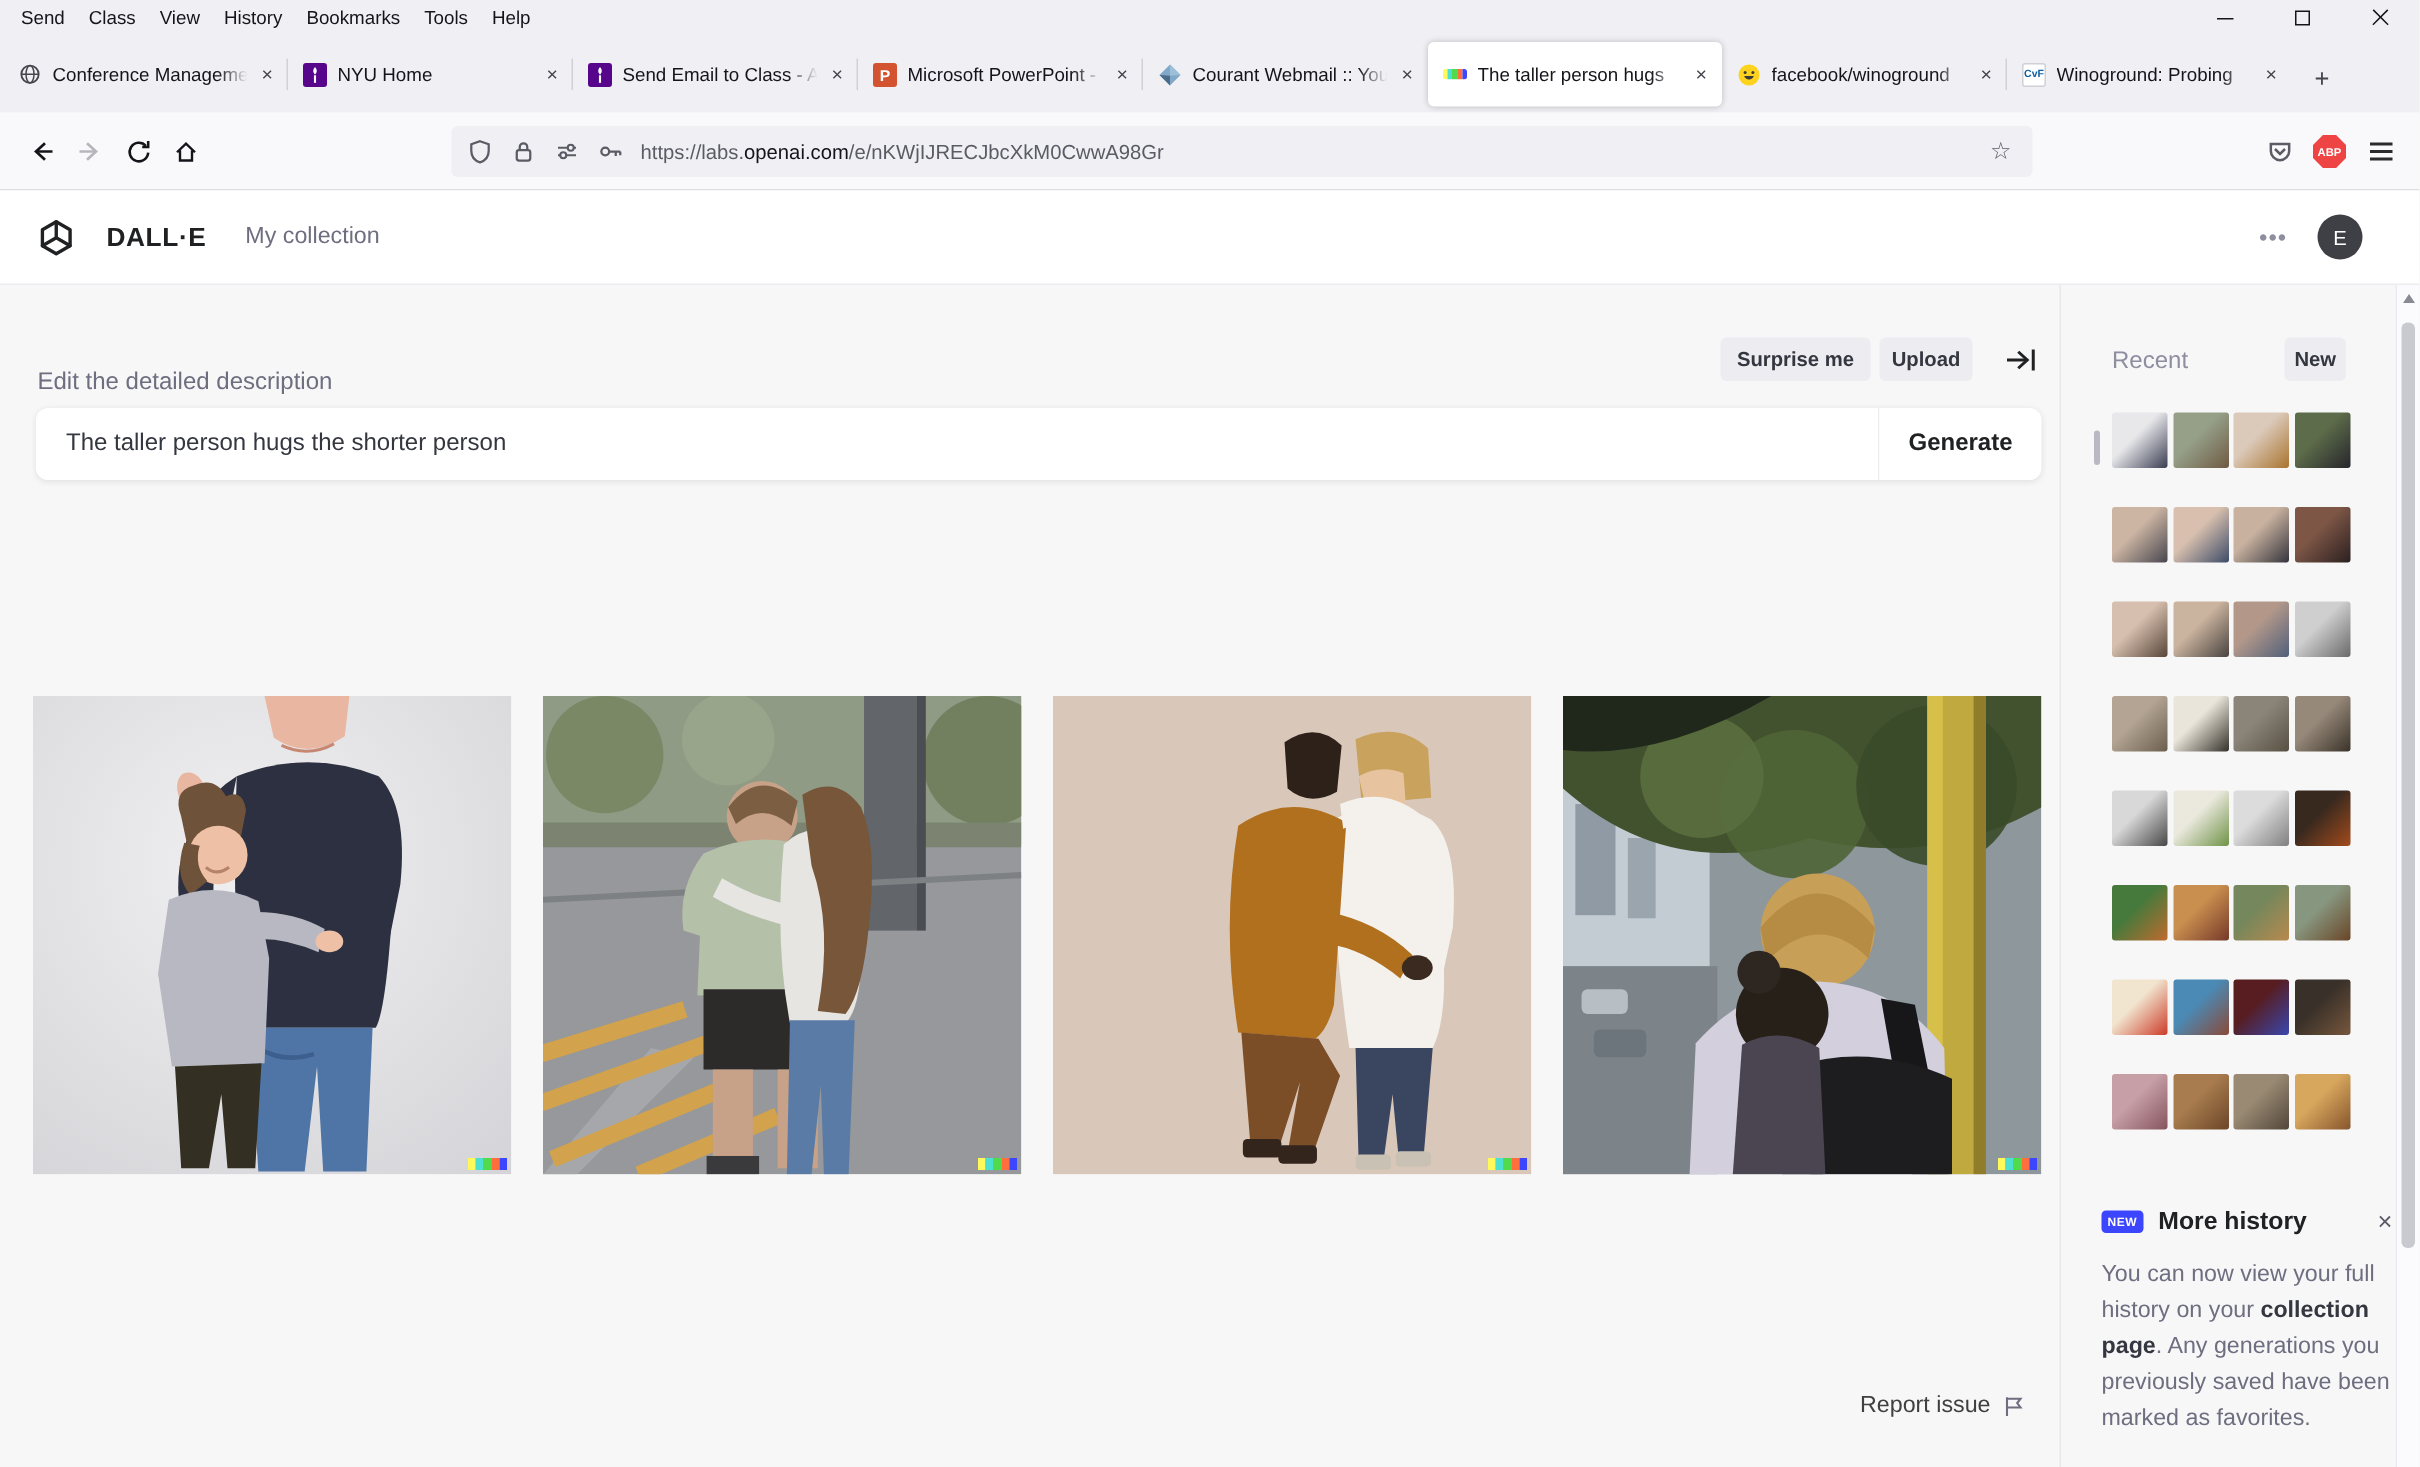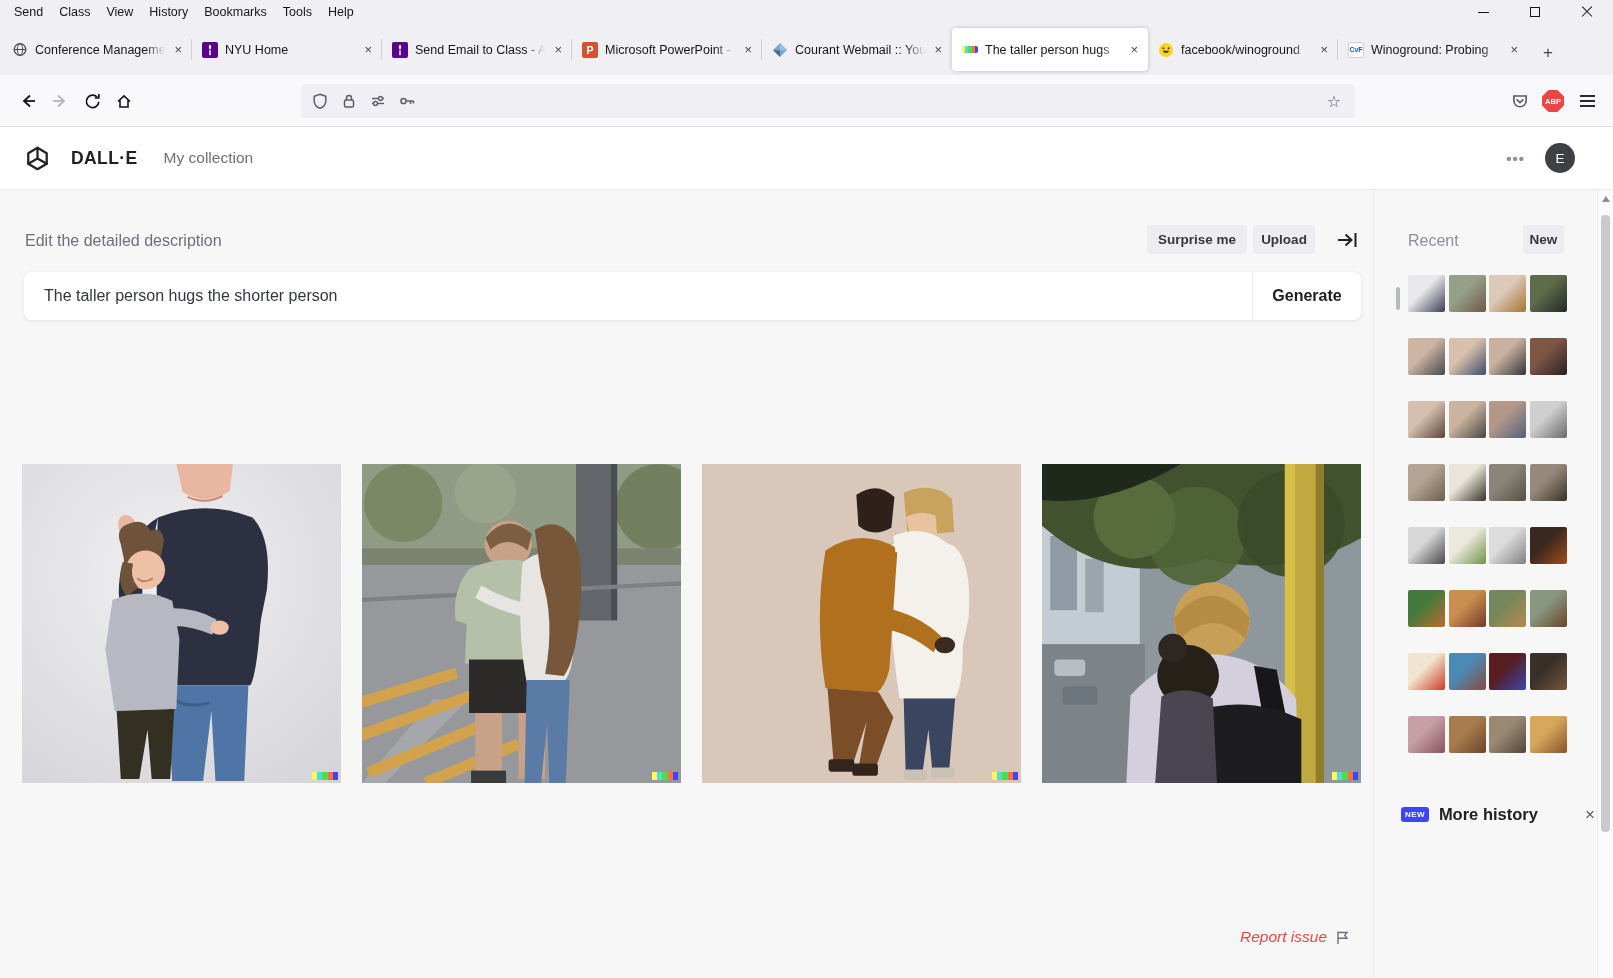--- a/index.html
+++ b/index.html
@@ -87,21 +87,21 @@
   .brand { font-size:17.5px; font-weight:bold; letter-spacing:0.4px; color:#202123; margin-left:20px; }
   .nav-collection { font-size:15.5px; color:#6e6e80; margin-left:26px; }
   .header-right { margin-left:auto; display:flex; align-items:center; gap:20px; padding-right:14px; }
   .overflow-dots { font-size:15px; font-weight:bold; color:#8e8ea0; letter-spacing:1px; }
   .avatar { width:30px; height:30px; border-radius:50%; background:#3f3f46; color:#fff;
     font-size:13.5px; display:flex; align-items:center; justify-content:center; }
 
   .content { position:absolute; top:190px; left:0; right:0; bottom:0; background:#f7f7f8; }
   .sidebar-divider { position:absolute; left:1373px; top:0; bottom:0; width:1px; background:#e7e7ec; }
 
-  .edit-label { position:absolute; left:25px; top:42px; font-size:16px; color:#6e6e80; }
+  .edit-label { position:absolute; left:25px; top:56px; font-size:16px; color:#6e6e80; }
   .pill-btn {
     position:absolute; top:35px; height:29px; background:#ececf1; border-radius:4px;
     font-size:13.5px; font-weight:bold; color:#353740; display:flex; align-items:center; justify-content:center;
   }
   .btn-surprise { left:1147px; width:100px; }
   .btn-upload { left:1253px; width:62px;text-align:right; }
   .skip-btn { position:absolute; left:1334px; top:38px; width:26px; height:24px; display:flex; align-items:center; justify-content:center; }
 
   .prompt-bar {
     position:absolute; left:24px; top:82px; width:1337px; height:48px; background:#fff;
@@ -117,21 +117,21 @@
   }
 
   .images-row { position:absolute; left:22px; top:274px; display:flex; gap:21px; }
   .image-card { position:relative; width:319px; height:319px; overflow:hidden; }
   .image-card svg { display:block; width:100%; height:100%; }
   .watermark { position:absolute; right:3px; bottom:3px; display:flex; }
   .watermark span { width:5.2px; height:8px; display:block; }
 
   .report-issue {
     position:absolute; left:1240px; top:738px; display:flex; align-items:center; gap:7px;
-    font-size:15.5px; color:#ef4444;font-style:italic;
+    font-size:15.5px; color:#404040;
   }
 
   
   .recent-label { position:absolute; left:1408px; top:42px; font-size:16px; color:#8e8ea0; }
   .btn-new { left:1523px; width:41px; }
   .sel-indicator { position:absolute; left:1396px; top:97px; width:4px; height:23px; border-radius:2px; background:#b9b9c4; }
   .thumb-grid { position:absolute; left:1408px; top:85px; width:162px; }
   .thumb-row { display:flex; gap:3.7px; margin-bottom:26px; }
   .thumb { width:37px; height:37px; border-radius:2px; flex:none; }
 
@@ -305,20 +305,21 @@
       <svg width="18" height="18">
           <line x1="3" y1="6.5" x2="15" y2="6.5" stroke="#5b5b66" stroke-width="1.4"></line>
           <circle cx="11.5" cy="6.5" r="2" fill="#f0f0f4" stroke="#5b5b66" stroke-width="1.4"></circle>
           <line x1="3" y1="11.5" x2="15" y2="11.5" stroke="#5b5b66" stroke-width="1.4"></line>
           <circle cx="6.5" cy="11.5" r="2" fill="#f0f0f4" stroke="#5b5b66" stroke-width="1.4"></circle>
         </svg>
       <svg width="18" height="18">
           <circle cx="5.5" cy="9" r="2.6" fill="none" stroke="#5b5b66" stroke-width="1.5"></circle>
           <path d="M8.1 9 H15.5 M12.5 9 V12 M15.5 9 V11.5" stroke="#5b5b66" stroke-width="1.5" fill="none"></path>
         </svg>
+      <span class="url-text"><span>https://labs.</span><span class="domain">openai.com</span><span>/e/nKWjIJRECJbcXkM0CwwA98Gr</span></span>
       <span class="star-icon">☆</span>
     </div>
     <div class="right-cluster">
       <svg width="20" height="20" viewBox="0 0 18 18">
           <path d="M3.5 4.5 h11 v4.2 a5.5 5.5 0 0 1 -11 0 z" fill="none" stroke="#5b5b66" stroke-width="1.5"></path>
           <path d="M6 7.5 l3 3 l3 -3" fill="none" stroke="#5b5b66" stroke-width="1.5"></path>
         </svg>
       <span class="abp-badge">ABP</span>
       <span class="burger">
           <span></span>
@@ -564,20 +565,21 @@
           <div class="thumb" style="background: linear-gradient(135deg, rgb(216, 167, 94) 0%, rgb(216, 167, 94) 42%, rgb(135, 85, 44) 100%);"></div>
         </div>
       </div>
 
     <div class="notification">
       <div class="notif-head">
         <span class="notif-badge">NEW</span>
         <span class="notif-title">More history</span>
         <span class="notif-close">×</span>
       </div>
+      <div class="notif-body"><span>You can now view your full history on your </span><span class="link">collection page</span><span>. Any generations you previously saved have been marked as favorites.</span></div>
     </div>
 
     <div class="scrollbar">
       <span class="scroll-up"></span>
       <span class="scroll-thumb"></span>
     </div>
   </div>
 </div>
 
 </body></html>

